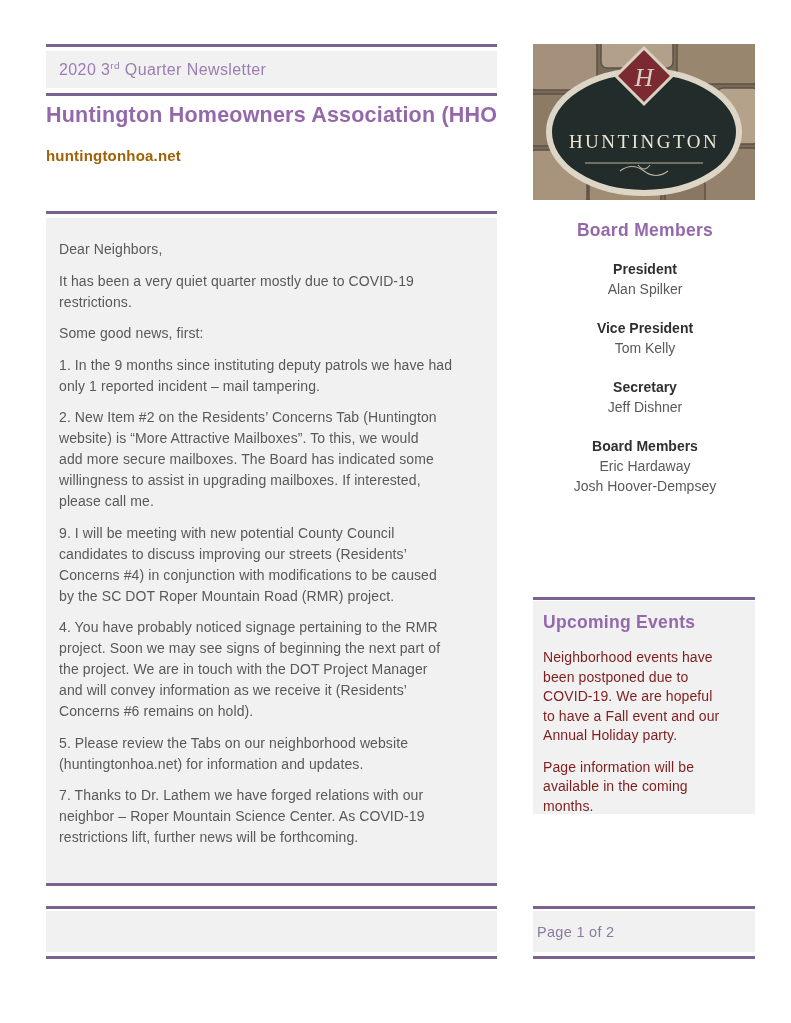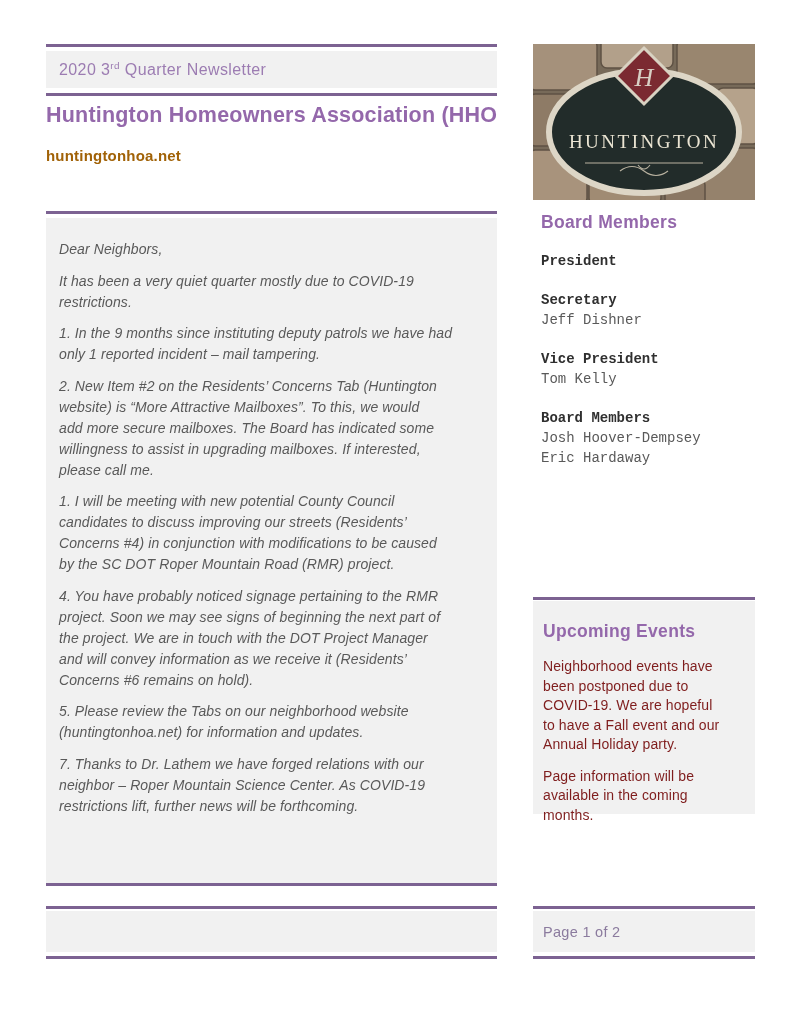--- a/index.html
+++ b/index.html
@@ -36,46 +36,46 @@
     position: absolute; left: 46px; top: 147px;
     color: #a16207; font-size: 15px; font-weight: bold; letter-spacing: 0.2px;
   }
 
   
   .letter-box {
     left: 46px; top: 218px; width: 451px; height: 665px;
     padding: 21px 10px 0 13px;
     font-size: 14px; line-height: 21px; color: #595959;
   }
-  .letter-box p { white-space: pre-line; margin-bottom: 10.5px; letter-spacing: 0.1px; font-style: italic; }
+  .letter-box p { white-space: pre-line; margin-bottom: 10.5px; letter-spacing: 0.1px; }
 
   
   .empty-box { left: 46px; top: 911px; width: 451px; height: 41px; }
   .pageno-box {
     left: 533px; top: 911px; width: 222px; height: 41px;
-    display: flex; align-items: center; padding-left: 10px;
+    display: flex; align-items: center; padding-left: 4px;
     color: #8b7b9e; font-size: 14.5px; letter-spacing: 0.3px;
   }
 
   
   .photo-frame { position: absolute; left: 533px; top: 44px; width: 222px; height: 156px; }
   .photo-frame svg { display: block; }
 
-  .board-section { position: absolute; left: 541px; top: 212px; width: 208px; }
+  .board-section { position: absolute; left: 541px; top: 220px; width: 208px; text-align: center; }
   .section-heading {
     color: #9468ab; font-size: 17.5px; font-weight: bold; letter-spacing: 0.3px;
     margin-bottom: 18px;
   }
-  .board-group { margin-bottom: 19px; font-family: Liberation Mono, monospace; }
+  .board-group { margin-bottom: 19px; }
   .board-role { color: #2f2f2f; font-weight: bold; font-size: 14px; line-height: 20px; }
   .board-name { color: #595959; font-size: 14px; line-height: 20px; }
 
   .events-box {
     left: 533px; top: 601px; width: 222px; height: 213px;
-    padding: 20px 12px 0 10px;
+    padding: 11px 12px 0 10px;
   }
   .events-box .section-heading { margin-bottom: 15px; }
   .events-box p {
     white-space: pre-line; font-size: 14px; line-height: 19.5px;
     color: #7f1d1d; margin-bottom: 12px; letter-spacing: 0.1px;
   }
 </style>
 </head>
 <body>
 
@@ -88,28 +88,29 @@
   <div class="hline left" style="top:93px"></div>
 
   <div class="org-title">Huntington Homeowners Association (HHOA</div>
   <div class="site-url">huntingtonhoa.net</div>
 
   <div class="hline left" style="top:211px"></div>
   <div class="gray-panel letter-box body-text">
     <p>Dear Neighbors,</p>
     <p>It has been a very quiet quarter mostly due to COVID-19
 restrictions.</p>
+    <p>Some good news, first:</p>
     <p>1. In the 9 months since instituting deputy patrols we have had
 only 1 reported incident – mail tampering.</p>
     <p>2. New Item #2 on the Residents’ Concerns Tab (Huntington
 website) is “More Attractive Mailboxes”.  To this, we would
 add more secure mailboxes.  The Board has indicated some
 willingness to assist in upgrading mailboxes.  If interested,
 please call me.</p>
-    <p>1. I will be meeting with new potential County Council
+    <p>9. I will be meeting with new potential County Council
 candidates to discuss improving our streets (Residents’
 Concerns #4) in conjunction with modifications to be caused
 by the SC DOT Roper Mountain Road (RMR) project.</p>
     <p>4. You have probably noticed signage pertaining to the RMR
 project.  Soon we may see signs of beginning the next part of
 the project.  We are in touch with the DOT Project Manager
 and will convey information as we receive it (Residents’
 Concerns #6 remains on hold).</p>
     <p>5. Please review the Tabs on our neighborhood website
 (huntingtonhoa.net) for information and updates.</p>
@@ -152,33 +153,34 @@
         <path d="M105 121 q6 8 12 0"></path>
       </g>
     </svg>
   </div>
 
   <div class="board-section">
     <div class="section-heading">Board Members</div>
 
     <div class="board-group">
       <div class="board-role">President</div>
+      <div class="board-name">Alan Spilker</div>
+    </div>
+    <div class="board-group">
+      <div class="board-role">Vice President</div>
+      <div class="board-name">Tom Kelly</div>
     </div>
     <div class="board-group">
       <div class="board-role">Secretary</div>
       <div class="board-name">Jeff Dishner</div>
     </div>
     <div class="board-group">
-      <div class="board-role">Vice President</div>
-      <div class="board-name">Tom Kelly</div>
-    </div>
-    <div class="board-group">
       <div class="board-role">Board Members</div>
+      <div class="board-name">Eric Hardaway</div>
       <div class="board-name">Josh Hoover-Dempsey</div>
-      <div class="board-name">Eric Hardaway</div>
     </div>
   </div>
 
   <div class="hline right" style="top:597px"></div>
   <div class="gray-panel events-box">
     <div class="section-heading">Upcoming Events</div>
     <p>Neighborhood events have
 been postponed due to
 COVID-19.  We are hopeful
 to have a Fall event and our

